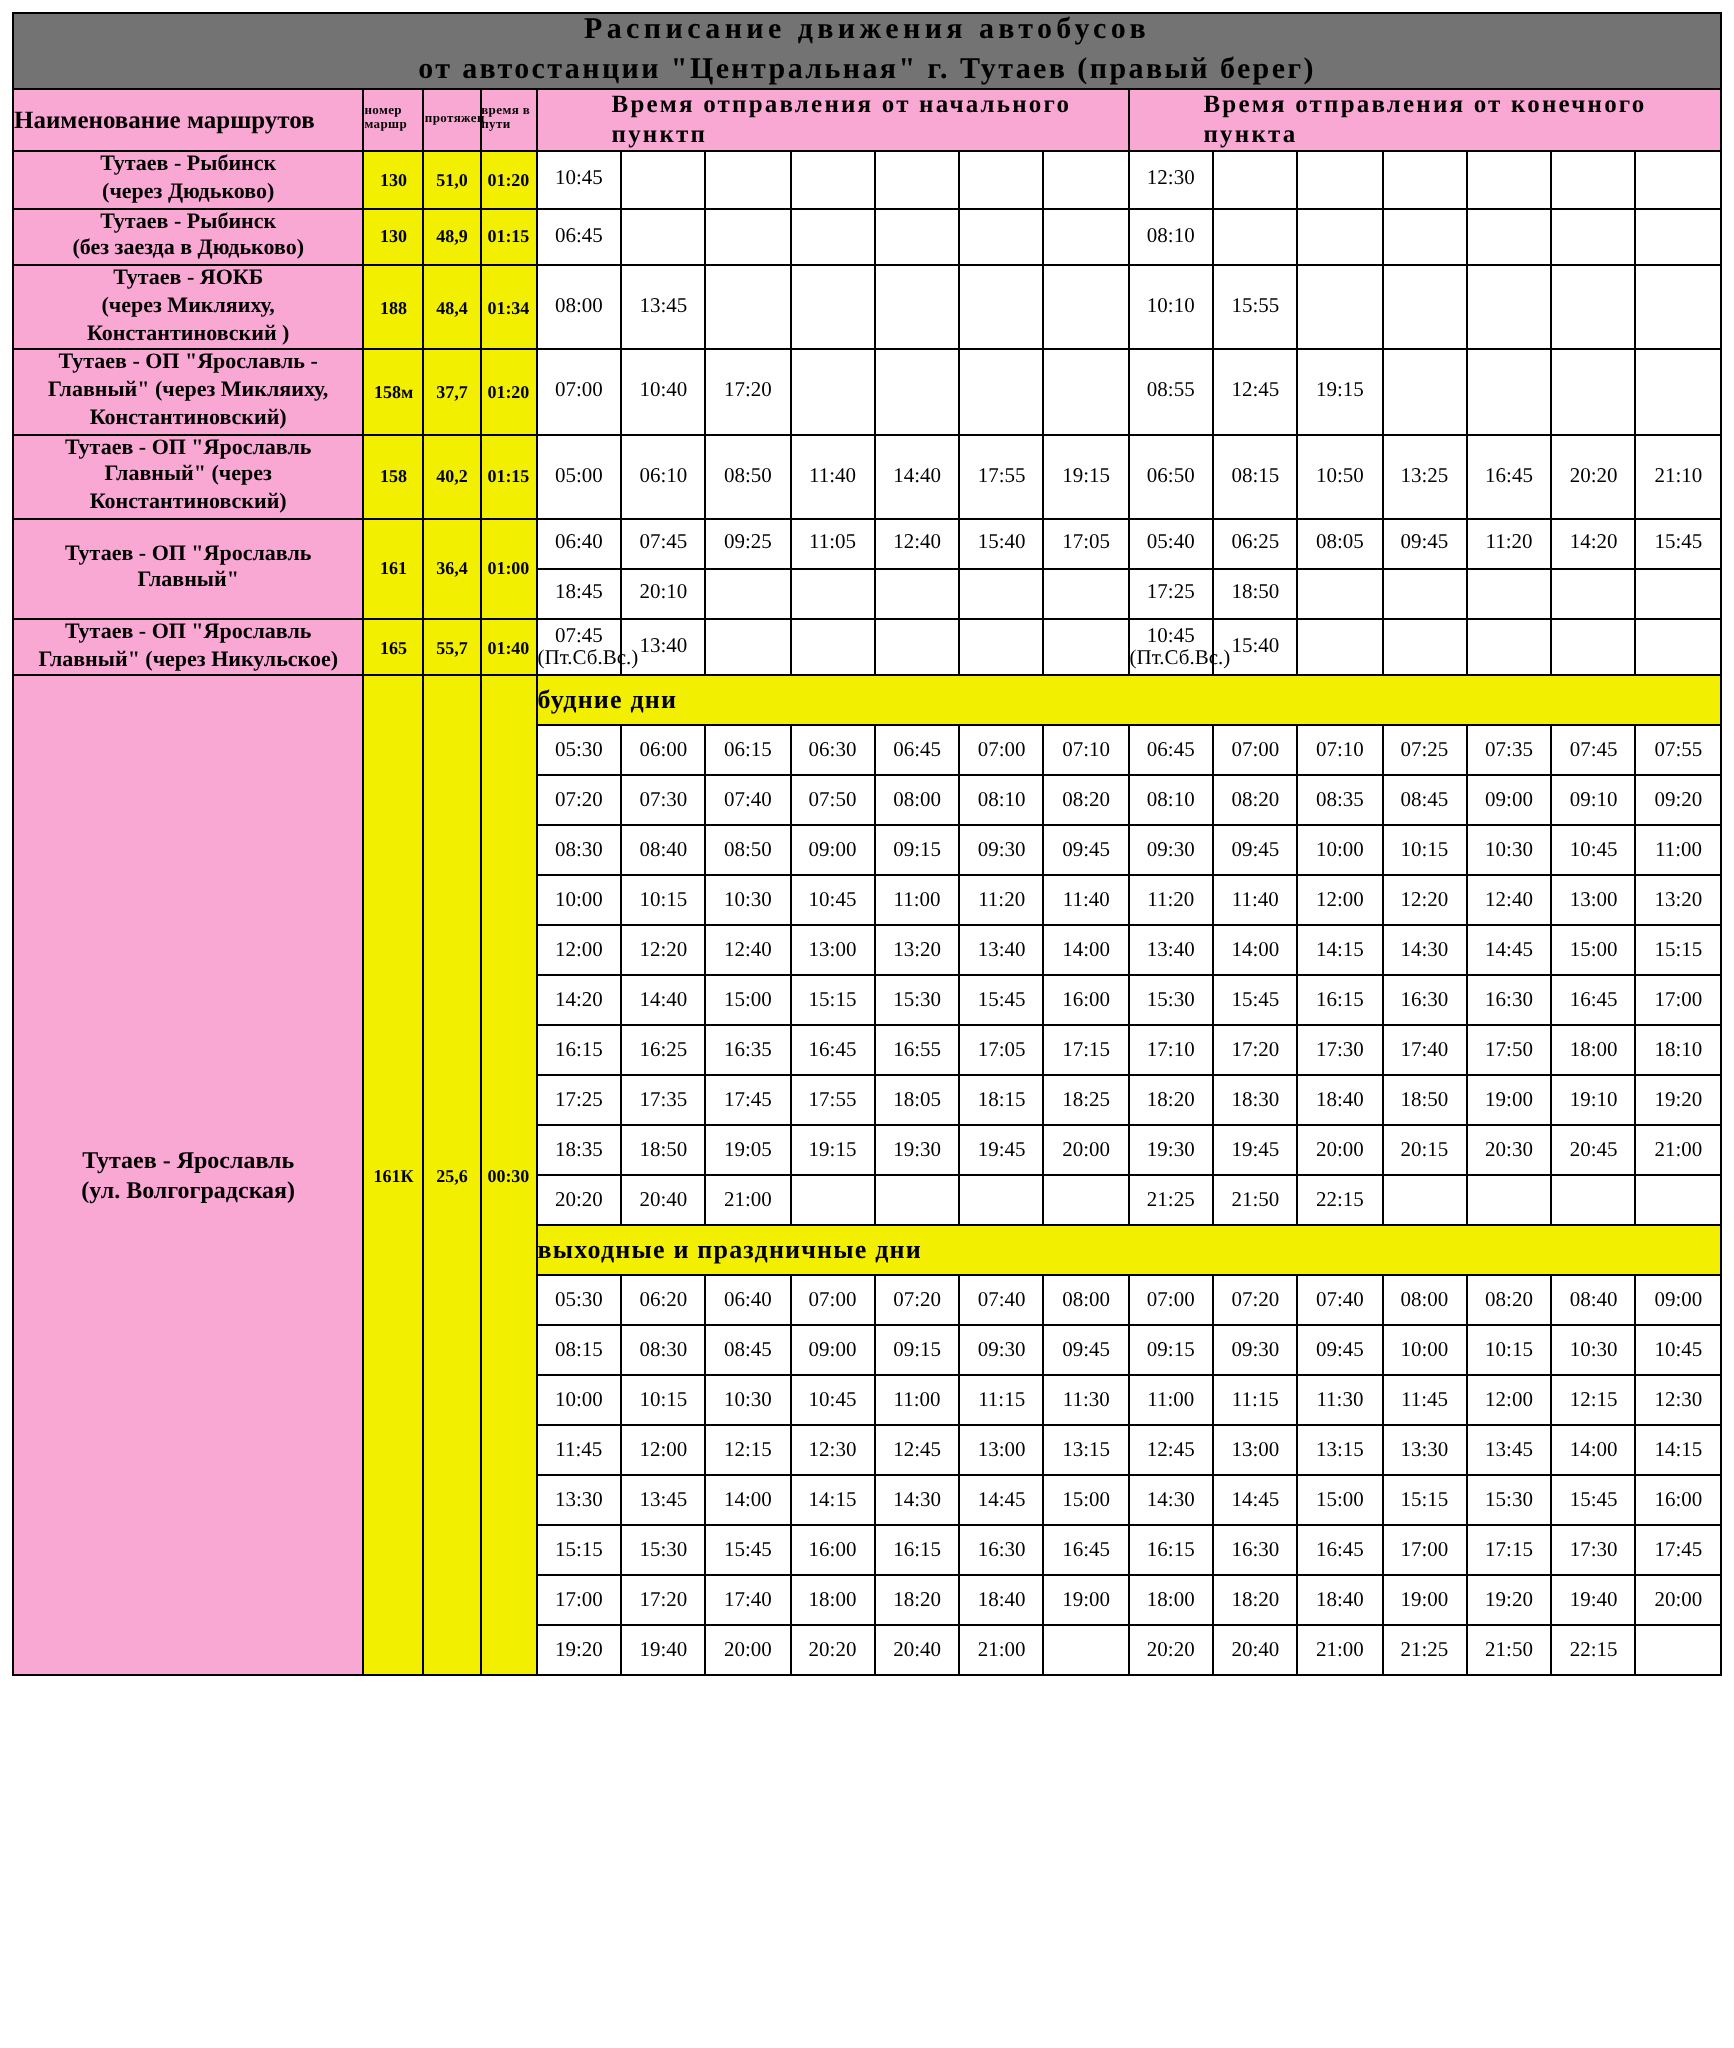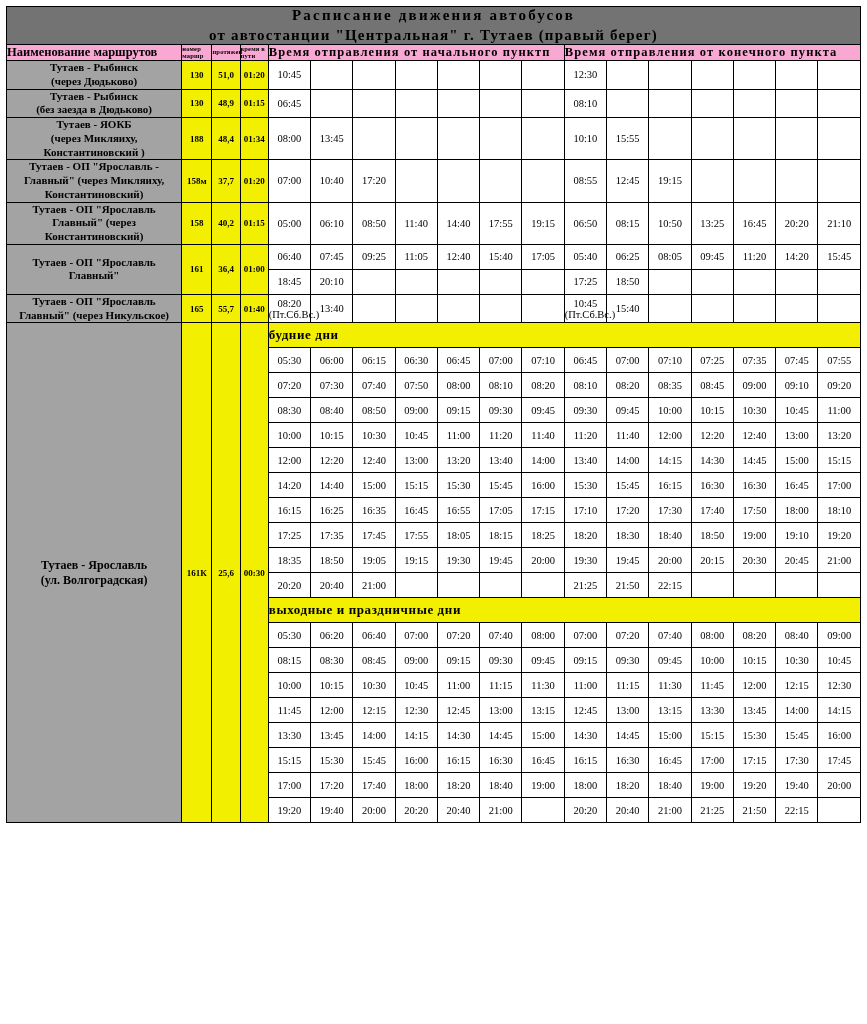--- a/index.html
+++ b/index.html
@@ -6,22 +6,22 @@
   html,body{margin:0;padding:0;background:#ffffff;}
   body{font-family:"Liberation Serif", serif;}
   .page{width:867px;min-height:1024px;box-sizing:border-box;padding:6px 6px 4px 6px;background:#ffffff;}
   table.sched{border-collapse:collapse;width:855px;table-layout:fixed;}
   table.sched td, table.sched th{border:1px solid #000000;padding:0;vertical-align:middle;}
   .title-cell{background:#737373;text-align:center;padding:4px 0 5px 0;}
   .title1{font-weight:bold;font-size:15px;letter-spacing:2.2px;}
   .title2{font-weight:bold;font-size:15px;letter-spacing:1.2px;margin-top:3px;}
   .hdr{background:#f9a8d4;text-align:left;font-weight:bold;font-size:12.5px;padding:6px 2px;}
   .hdr.small{font-size:6.5px;font-weight:bold;line-height:1.05;letter-spacing:0.2px;}
-  .hdr.wide{letter-spacing:1.1px;}
-  .route{background:#a3a3a3;font-weight:bold;font-size:11px;text-align:center;padding:5px 3px;line-height:1.25;}
+  .hdr.wide{letter-spacing:1.1px;padding-left:37px;}
+  .route{background:#f9a8d4;font-weight:bold;font-size:11px;text-align:center;padding:5px 3px;line-height:1.25;}
   .route.big{font-size:12px;}
   .num{background:#f2ef00;font-weight:bold;font-size:9px;text-align:center;margin-left:32px;}
   .tm{font-size:10.5px;text-align:center;height:24px;background:#ffffff;}
   .section{background:#f2ef00;text-align:left;font-weight:bold;font-size:13px;padding:5px 0;letter-spacing:0.6px;}
   .tmrow td{height:24px;}
 </style>
 </head>
 <body>
 
 <div class="page">
@@ -195,21 +195,21 @@
           <td class="tm"></td>
           <td class="tm"></td>
           <td class="tm"></td>
           <td class="tm"></td>
         </tr>
         <tr class="tmrow">
           <td class="route" rowspan="1">Тутаев - ОП "Ярославль Главный" (через Никульское)</td>
           <td class="num" rowspan="1">165</td>
           <td class="num" rowspan="1">55,7</td>
           <td class="num" rowspan="1">01:40</td>
-          <td class="tm">08:20 (Пт.Сб.Вс.)</td>
+          <td class="tm">07:45 (Пт.Сб.Вс.)</td>
           <td class="tm">13:40</td>
           <td class="tm"></td>
           <td class="tm"></td>
           <td class="tm"></td>
           <td class="tm"></td>
           <td class="tm"></td>
           <td class="tm">10:45 (Пт.Сб.Вс.)</td>
           <td class="tm">15:40</td>
           <td class="tm"></td>
           <td class="tm"></td>

